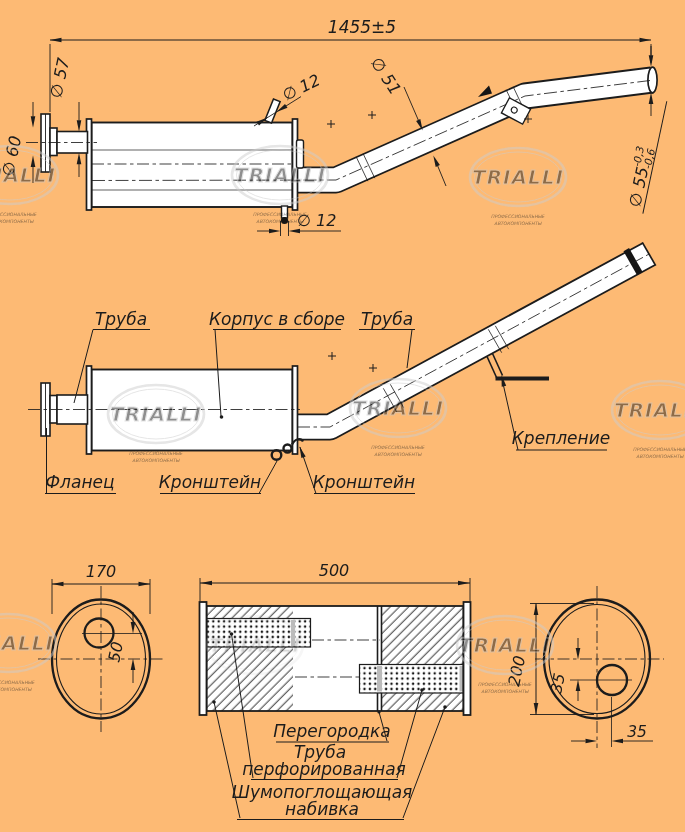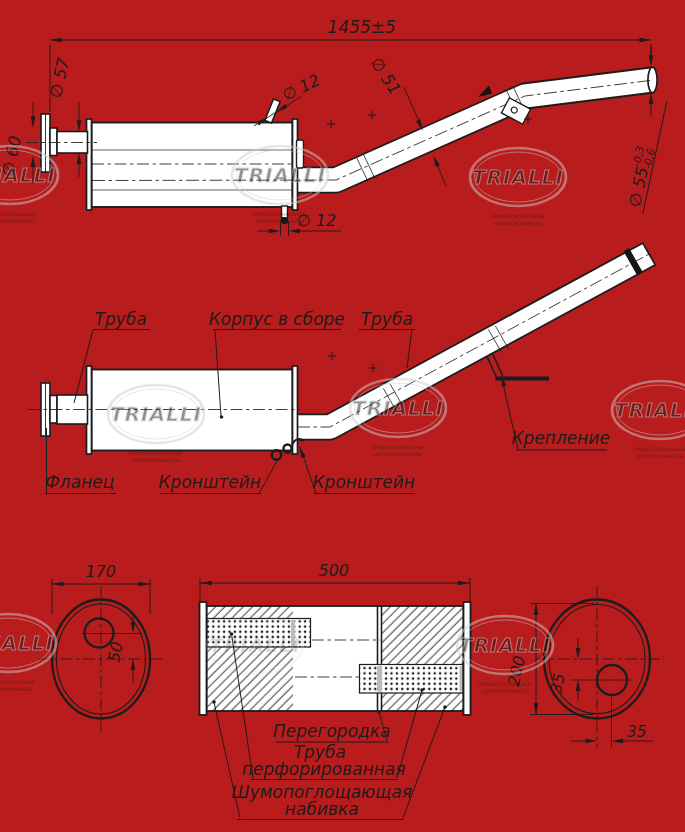--- a/index.html
+++ b/index.html
@@ -1,16 +1,16 @@
 <!DOCTYPE html>
 <html><head>
 <meta charset="utf-8">
 <style>
   html,body{margin:0;padding:0;background:#ffffff;}
-  .sheet{position:relative;width:685px;height:832px;background:#b91c1c;overflow:hidden;}
+  .sheet{position:relative;width:685px;height:832px;background:#fdba74;overflow:hidden;}
   svg{display:block;}
   text{font-family:"DejaVu Sans","Liberation Sans",sans-serif;font-style:italic;fill:#1c1c1c;}
   .wm-brand{font-weight:bold;font-style:italic;letter-spacing:1px;}
 </style>
 </head>
 <body>
 
 <div class="sheet">
 <svg width="685" height="832" viewBox="0 0 685 832">
   <defs>

